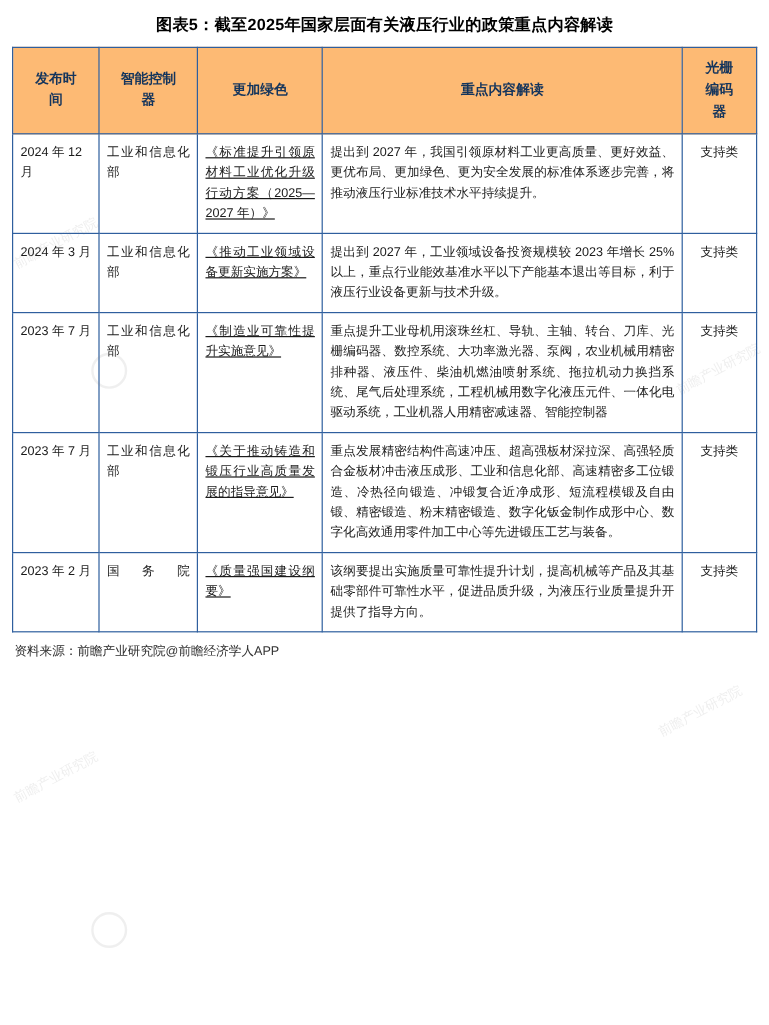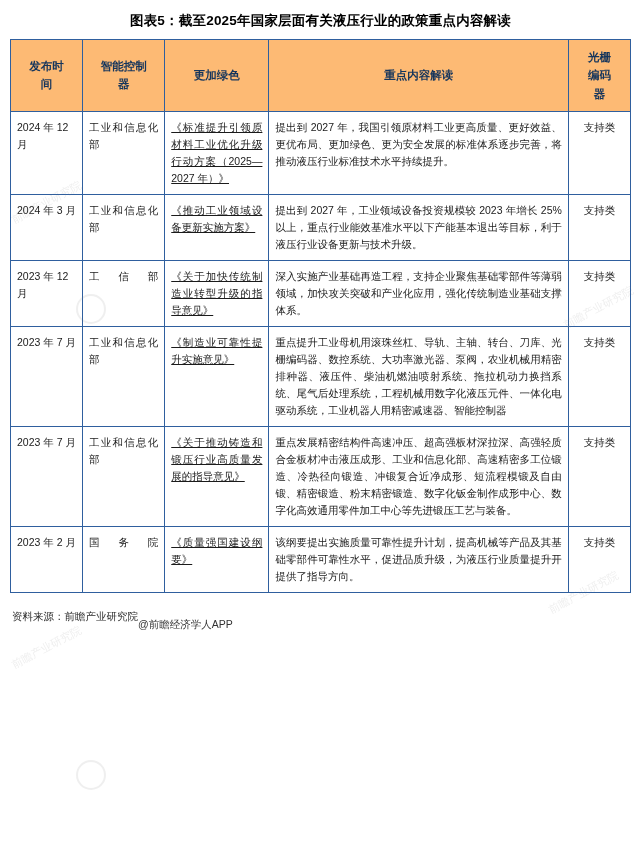--- a/index.html
+++ b/index.html
@@ -70,21 +70,20 @@
     font-size: 10.5px;
     color: #2b2b2b;
     display: flex;
     justify-content: flex-start;
     align-items: center;
     padding: 0 2px;
   }
   .source .right {
     color: #333333;
     font-size: 10.5px;
-    margin-top: 16px;
   }
   
   .wm {
     position: absolute;
     color: rgba(120,120,120,0.13);
     font-size: 11px;
     pointer-events: none;
     white-space: nowrap;
     user-select: none;
   }
@@ -130,27 +129,20 @@
         <td class="type">支持类</td>
       </tr>
       <tr>
         <td class="date">2024 年 3 月</td>
         <td class="dept">工业和信息化部</td>
         <td class="name">《推动工业领域设备更新实施方案》</td>
         <td class="content">提出到 2027 年，工业领域设备投资规模较 2023 年增长 25%以上，重点行业能效基准水平以下产能基本退出等目标，利于液压行业设备更新与技术升级。</td>
         <td class="type">支持类</td>
       </tr>
       <tr>
-        <td class="date">2023 年 12 月</td>
-        <td class="dept">工信部</td>
-        <td class="name">《关于加快传统制造业转型升级的指导意见》</td>
-        <td class="content">深入实施产业基础再造工程，支持企业聚焦基础零部件等薄弱领域，加快攻关突破和产业化应用，强化传统制造业基础支撑体系。</td>
-        <td class="type">支持类</td>
-      </tr>
-      <tr>
         <td class="date">2023 年 7 月</td>
         <td class="dept">工业和信息化部</td>
         <td class="name">《制造业可靠性提升实施意见》</td>
         <td class="content">重点提升工业母机用滚珠丝杠、导轨、主轴、转台、刀库、光栅编码器、数控系统、大功率激光器、泵阀，农业机械用精密排种器、液压件、柴油机燃油喷射系统、拖拉机动力换挡系统、尾气后处理系统，工程机械用数字化液压元件、一体化电驱动系统，工业机器人用精密减速器、智能控制器</td>
         <td class="type">支持类</td>
       </tr>
       <tr>
         <td class="date">2023 年 7 月</td>
         <td class="dept">工业和信息化部</td>
         <td class="name">《关于推动铸造和锻压行业高质量发展的指导意见》</td>

